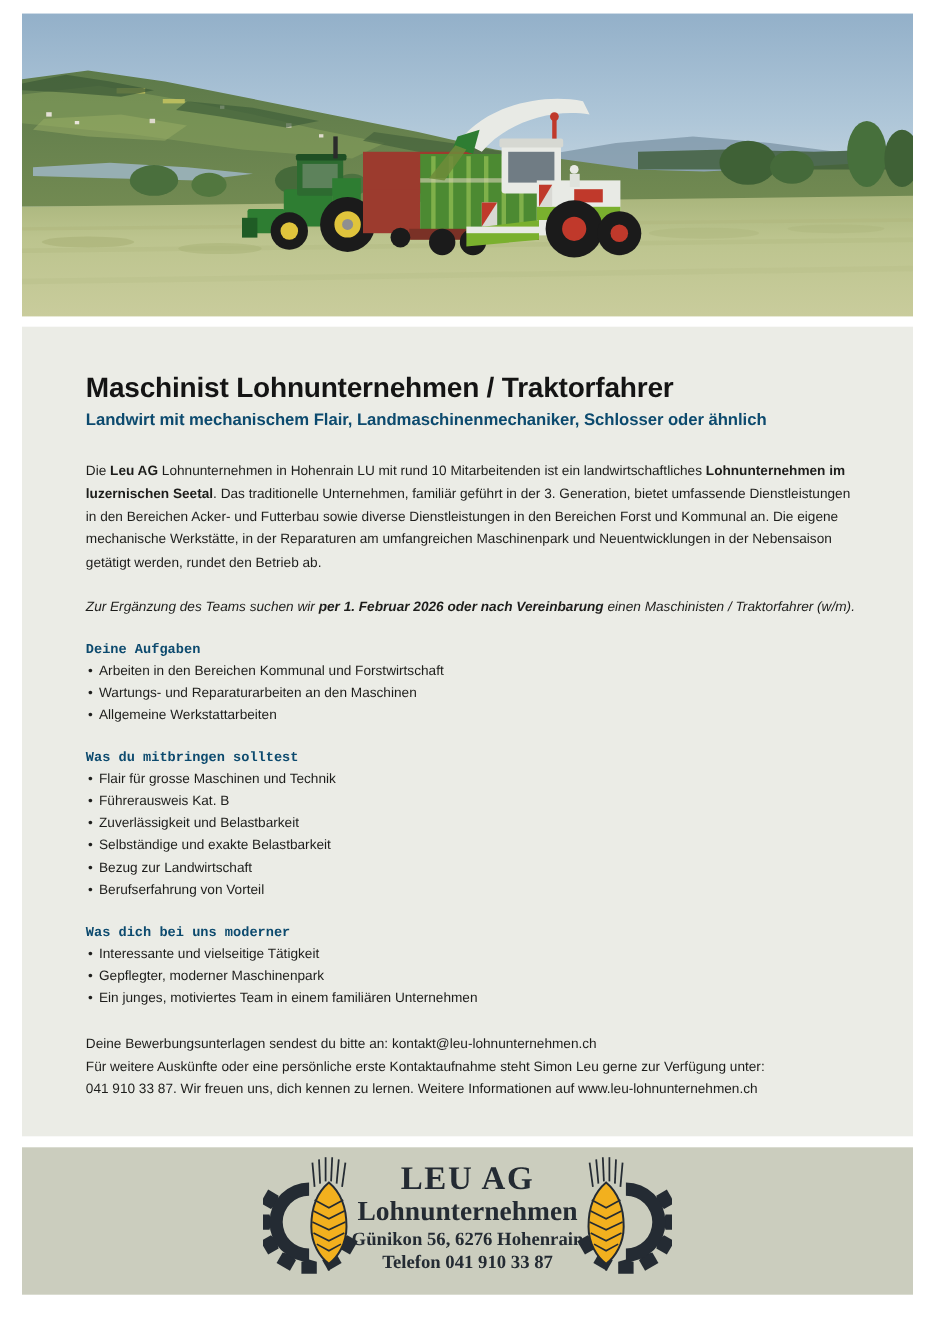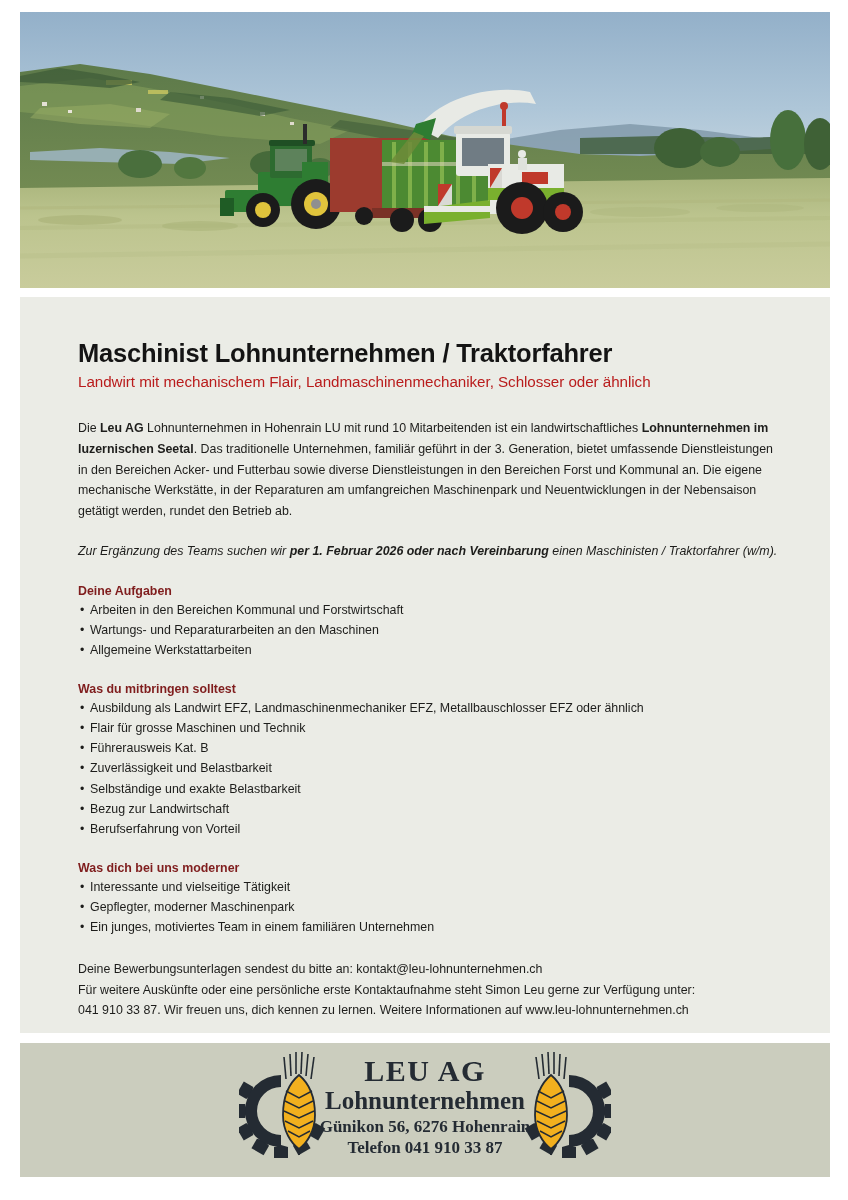--- a/index.html
+++ b/index.html
@@ -23,34 +23,35 @@
     position: absolute; left: 20px; top: 297px;
     width: 810px; height: 736px;
     background: #ebece6;
     padding: 42px 52px 0 58px;
   }
   .job-title {
     font-size: 25.5px; font-weight: bold; color: #141414;
     letter-spacing: -0.2px; line-height: 1.15;
   }
   .job-subtitle {
-    font-size: 15.2px; font-weight: normal; color: #b91c1c;
+    font-size: 15.2px; font-weight: bold; color: #0c4a6e;
     margin-top: 5px; letter-spacing: -0.05px;
   }
   .para {
     font-size: 12.4px; color: #1d1d1b; line-height: 1.66;
     margin-top: 28px; max-width: 706px;
   }
   .para.tight { margin-top: 20px; font-style: italic; }
   .para b { font-weight: bold; }
 
   .section { margin-top: 22px; }
   .section-head {
-    font-size: 12.4px; font-weight: bold; color: #7f1d1d;
+    font-size: 12.4px; font-weight: bold; color: #0c4a6e;
     margin-bottom: 2px;
+    font-family: Liberation Mono, monospace;
   }
   .bullet {
     font-size: 12.4px; color: #1d1d1b; line-height: 1.62;
     padding-left: 2px;
   }
   .bullet .dot { display: inline-block; width: 10px; }
 
   .closing { margin-top: 22px; }
   .closing .line {
     font-size: 12.4px; color: #1d1d1b; line-height: 1.66;
@@ -231,21 +232,20 @@
 
     <div class="section">
       <div class="section-head">Deine Aufgaben</div>
       <div class="bullet"><span class="dot">•</span><span>Arbeiten in den Bereichen Kommunal und Forstwirtschaft</span></div>
       <div class="bullet"><span class="dot">•</span><span>Wartungs- und Reparaturarbeiten an den Maschinen</span></div>
       <div class="bullet"><span class="dot">•</span><span>Allgemeine Werkstattarbeiten</span></div>
     </div>
 
     <div class="section">
       <div class="section-head">Was du mitbringen solltest</div>
-      <div class="bullet"><span class="dot">•</span><span>Ausbildung als Landwirt EFZ, Landmaschinenmechaniker EFZ, Metallbauschlosser EFZ oder ähnlich</span></div>
       <div class="bullet"><span class="dot">•</span><span>Flair für grosse Maschinen und Technik</span></div>
       <div class="bullet"><span class="dot">•</span><span>Führerausweis Kat. B</span></div>
       <div class="bullet"><span class="dot">•</span><span>Zuverlässigkeit und Belastbarkeit</span></div>
       <div class="bullet"><span class="dot">•</span><span>Selbständige und exakte Belastbarkeit</span></div>
       <div class="bullet"><span class="dot">•</span><span>Bezug zur Landwirtschaft</span></div>
       <div class="bullet"><span class="dot">•</span><span>Berufserfahrung von Vorteil</span></div>
     </div>
 
     <div class="section">
       <div class="section-head">Was dich bei uns moderner</div>

